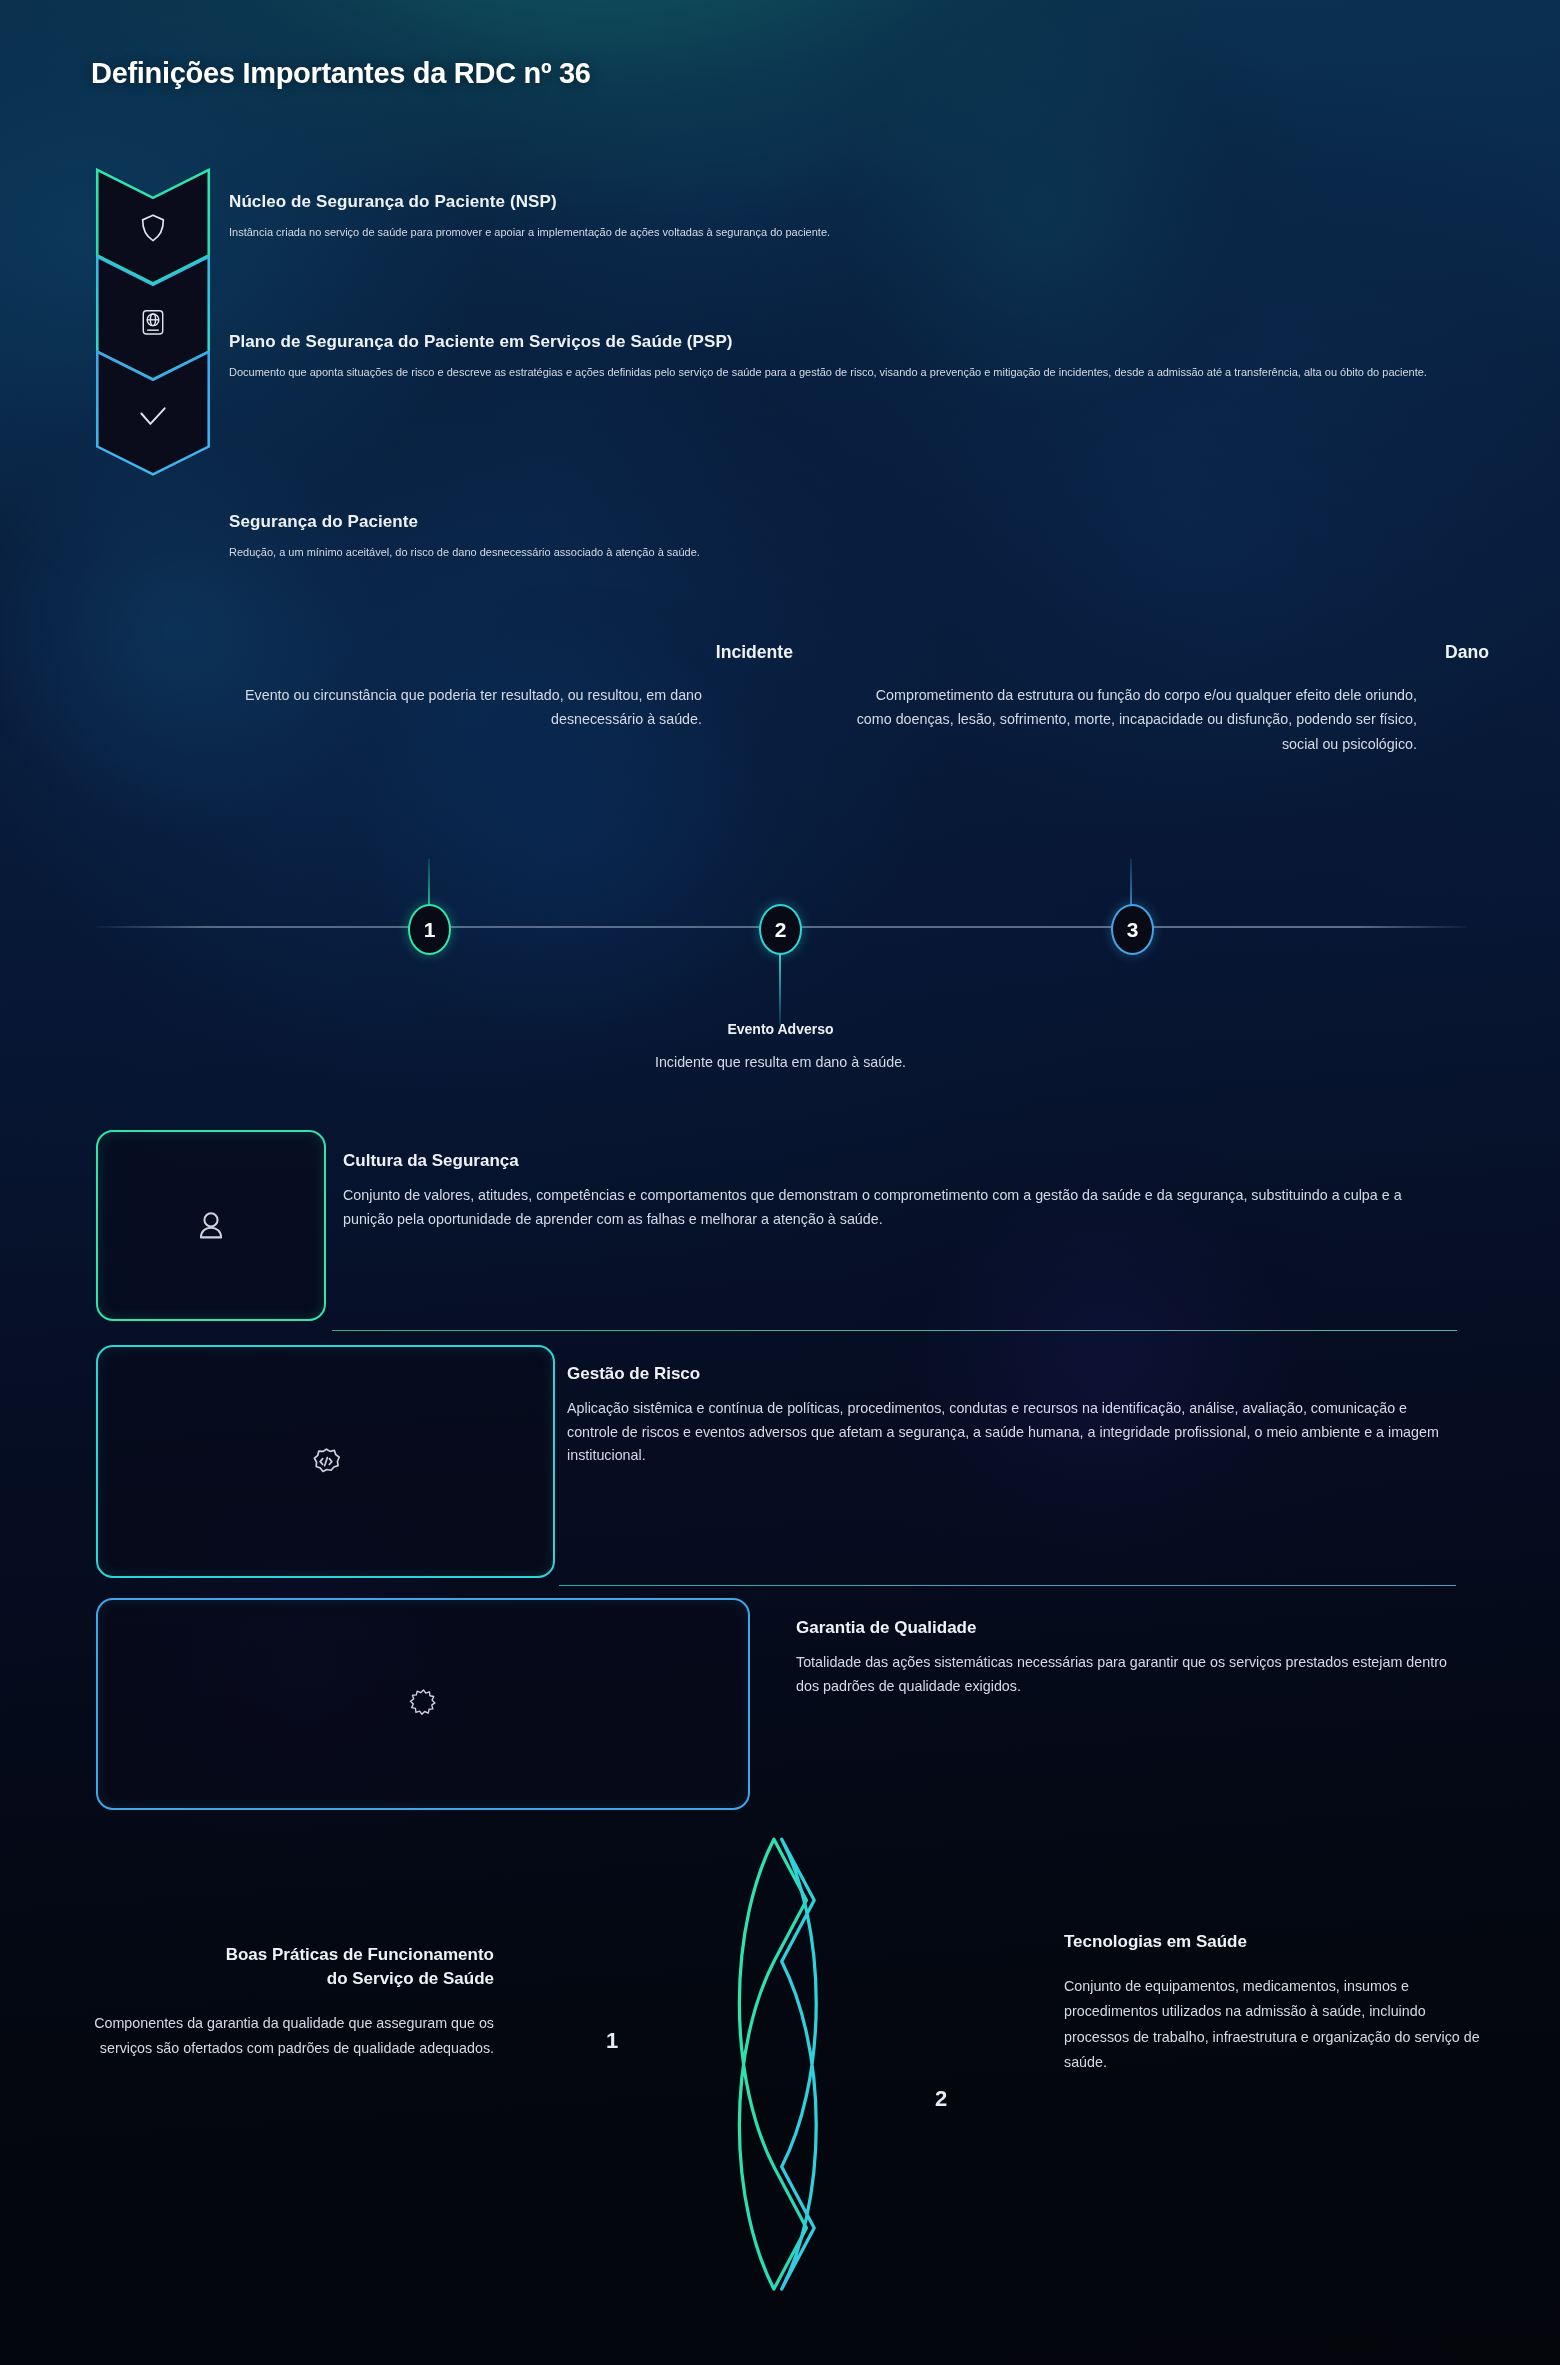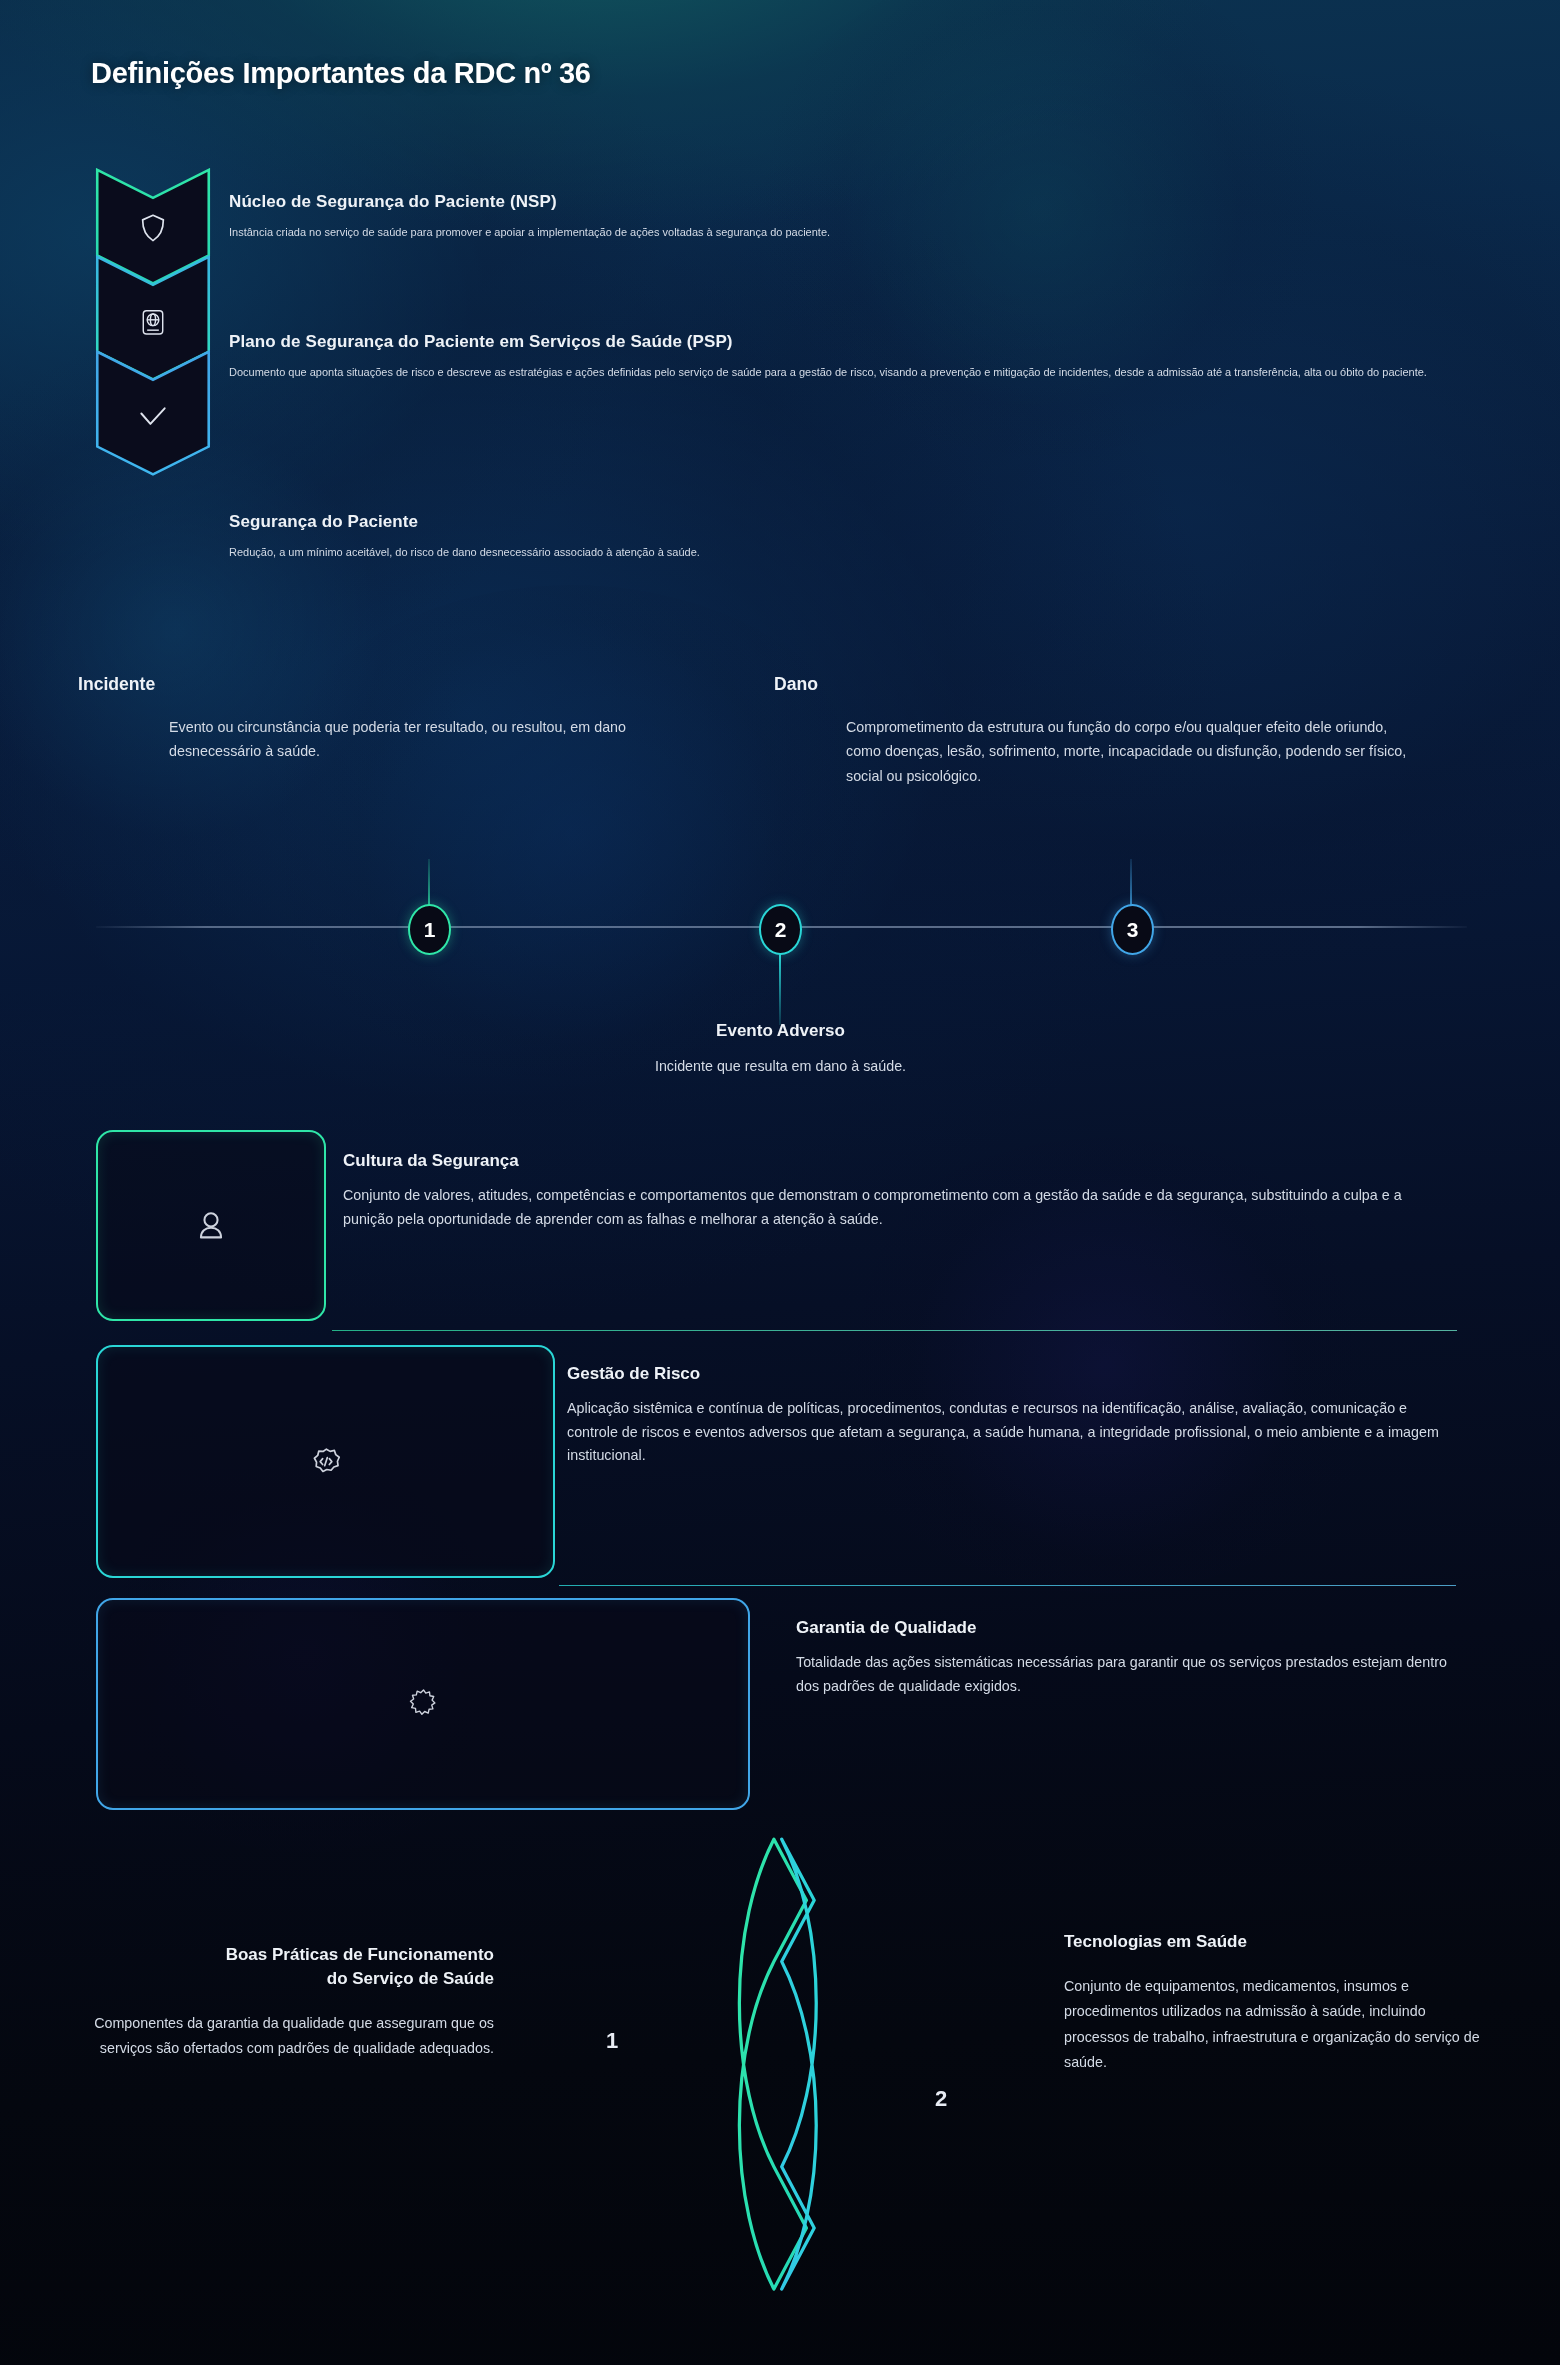--- a/index.html
+++ b/index.html
@@ -35,35 +35,35 @@
   
   .chev-col{position:absolute;left:95px;top:168px;width:116px;}
   .chev{position:relative;width:116px;}
   .chev svg{display:block;}
 
   .defrow{position:absolute;left:229px;}
   .defrow .dt{font-size:17px;font-weight:bold;color:#eef2f7;letter-spacing:0.1px;margin-bottom:11.7px;}
   .defrow .dd{font-size:11px;color:#d4dbe6;line-height:1.62;font-weight:400;}
 
   
-  .colblk{position:absolute;text-align:left;margin-top:32px;}
+  .colblk{position:absolute;text-align:right;}
   .colblk .ct{font-size:17.6px;font-weight:bold;color:#eef2f7;margin-bottom:19.5px;}
   .colblk .cd{font-size:14.3px;color:#d4dbe6;line-height:1.72;}
 
   
   .tl{position:absolute;left:0;top:845px;width:1561px;height:169px;}
   .tl-line{position:absolute;left:96px;top:81px;width:1371px;height:2px;
     background:linear-gradient(90deg,rgba(120,140,170,0.05) 0%,rgba(150,168,196,0.55) 8%,rgba(150,168,196,0.6) 92%,rgba(120,140,170,0.05) 100%);}
   .tl-node{position:absolute;width:39px;height:47px;border-radius:50%;
     background:#080a16;display:flex;align-items:center;justify-content:center;
     font-size:21px;font-weight:bold;color:#ffffff;}
   .tl-stem{position:absolute;width:2px;}
 
   .ev{position:absolute;text-align:center;}
-  .ev .et{font-size:17px;font-weight:bold;color:#eef2f7;margin-bottom:17px;}
+  .ev .et{font-size:14px;font-weight:bold;color:#eef2f7;margin-bottom:17px;}
   .ev .ed{font-size:14.3px;color:#d4dbe6;}
 
   
   .card{position:absolute;border-radius:17px;display:flex;align-items:center;justify-content:center;
         background:rgba(8,9,24,0.55);}
   .card svg{opacity:0.92;}
   .cardtxt{position:absolute;}
   .cardtxt .kt{font-size:17px;font-weight:bold;color:#eef2f7;margin-bottom:13px;}
   .cardtxt .kd{font-size:14.3px;color:#d4dbe6;line-height:1.66;}
   .cardrule{position:absolute;height:1.3px;}

